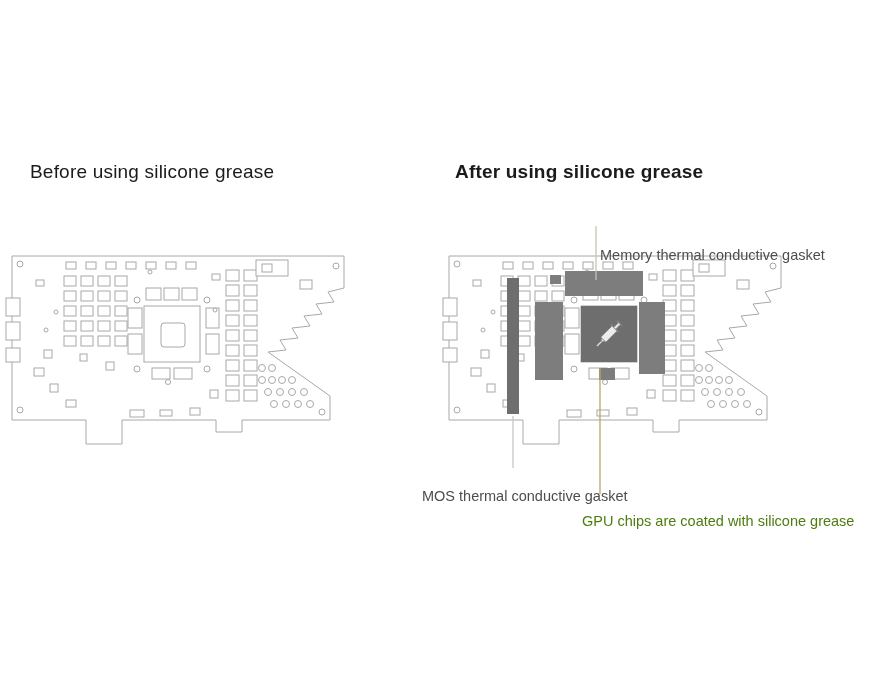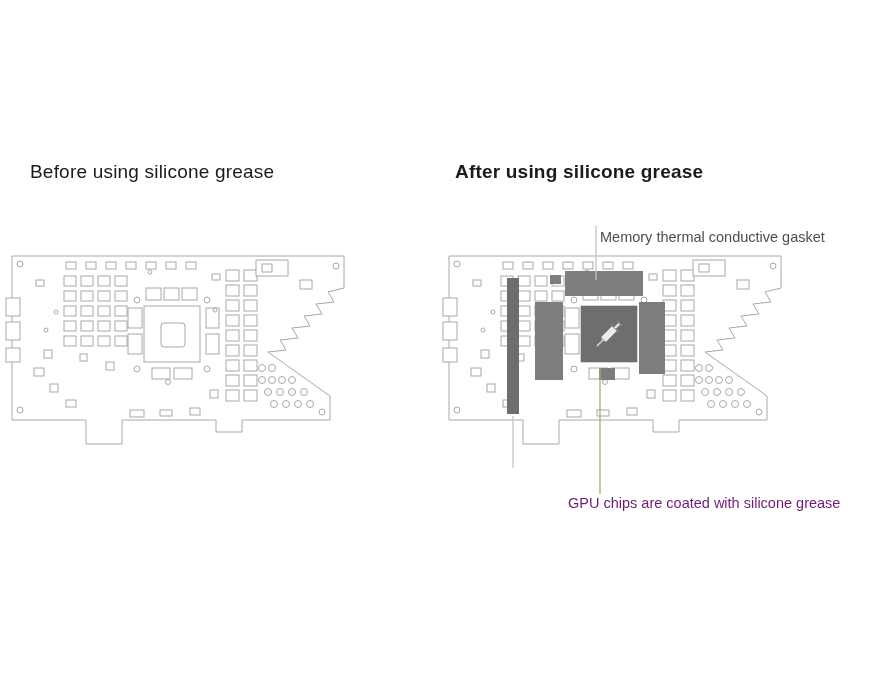--- a/index.html
+++ b/index.html
@@ -3,24 +3,24 @@
 <meta charset="utf-8">
 <style>
   * { margin:0; padding:0; box-sizing:border-box; }
   html,body { background:#ffffff; }
   body { width:875px; height:700px; font-family:"Liberation Sans", sans-serif; }
   .canvas { position:relative; width:875px; height:700px; background:#ffffff; overflow:hidden; }
   .art { position:absolute; left:0; top:0; }
   .title { position:absolute; font-size:19px; color:#1b1b1b; letter-spacing:0.2px; }
   .title.before { left:30px; top:161px; }
   .title.after  { left:455px; top:161px;font-weight:bold; }
-  .label { position:absolute; font-size:14.5px; color:#4d4d4d; white-space:nowrap; }
+  .label { position:absolute; font-size:14.5px; color:#4d4d4d; white-space:nowrap;margin-top:18px; }
   .label.mem { left:600px; top:229px; }
   .label.mos { left:422px; top:470px; }
-  .label.gpu { left:568px; top:495px; color:#701a75; }
+  .label.gpu { left:582px; top:495px; color:#4d7c0f; }
   svg .bd  { fill:#ffffff; stroke:#a8a8a8; stroke-width:1; stroke-linejoin:round; }
   svg .cmp { fill:#ffffff; stroke:#a8a8a8; stroke-width:1; }
   svg .hole{ fill:#ffffff; stroke:#a8a8a8; stroke-width:1; }
 </style>
 </head>
 <body>
 
 <div class="canvas">
 
   <div class="title before">Before using silicone grease</div>
@@ -187,15 +187,16 @@
     </g>
 
     <g>
       <line x1="596" y1="226" x2="596" y2="280" stroke-width="1.3" stroke="#c4c4b6"></line>
       <line x1="513" y1="416" x2="513" y2="468" stroke-width="1.3" stroke="#c6c6c6"></line>
       <line x1="600" y1="368" x2="600" y2="494" stroke-width="1.3" stroke="#b3a767"></line>
     </g>
   </svg>
 
   <div class="label mem">Memory thermal conductive gasket</div>
+  <div class="label mos">MOS thermal conductive gasket</div>
   <div class="label gpu">GPU chips are coated with silicone grease</div>
 
 </div>
 
 </body></html>

